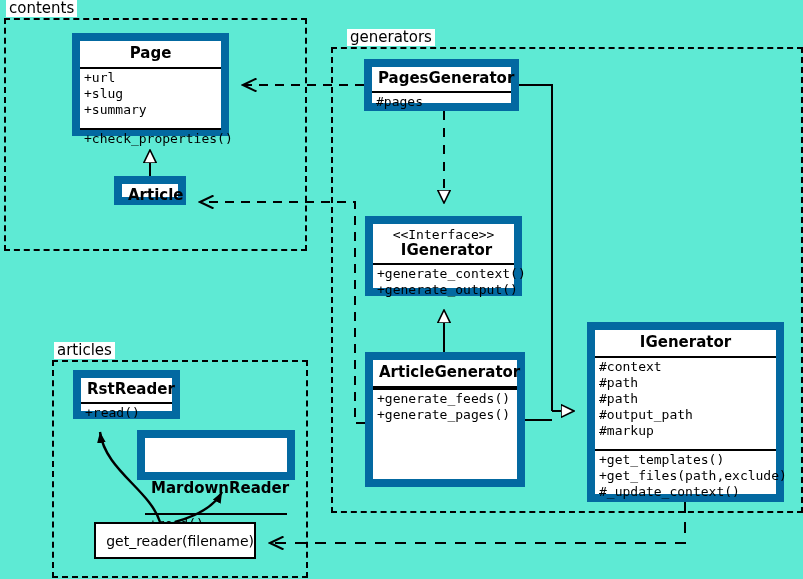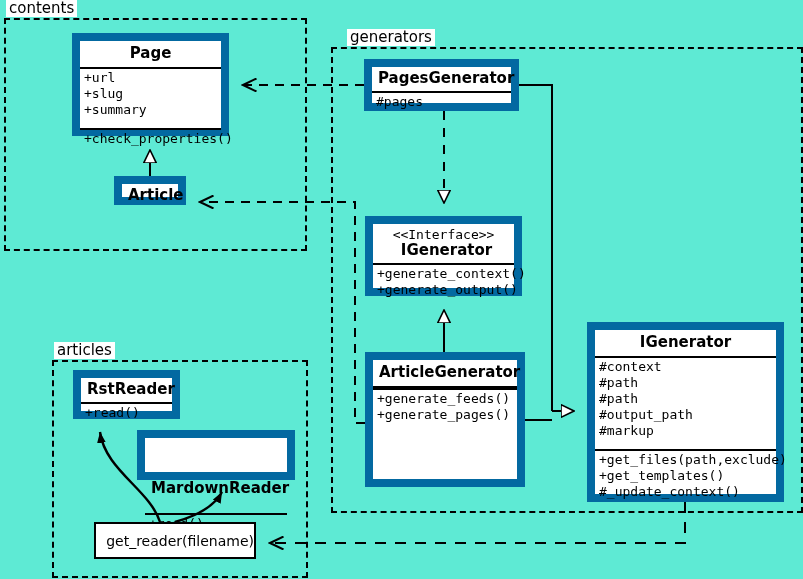--- a/index.html
+++ b/index.html
@@ -211,22 +211,22 @@
     <div class="sep"></div>
     <div class="compartment">
       <div class="member">#context</div>
       <div class="member">#path</div>
       <div class="member">#path</div>
       <div class="member">#output_path</div>
       <div class="member">#markup</div>
     </div>
     <div class="sep"></div>
     <div class="compartment">
+      <div class="member">+get_templates()</div>
       <div class="member">+get_files(path,exclude)</div>
-      <div class="member">+get_templates()</div>
       <div class="member">#_update_context()</div>
     </div>
   </div>
 
   <div class="uml" style="left:73px; top:370px; width:107px; height:49px;">
     <div class="cname" style="padding:3px 6px 4px 6px;">RstReader</div>
     <div class="sep"></div>
     <div class="compartment">
       <div class="member">+read()</div>
     </div>

